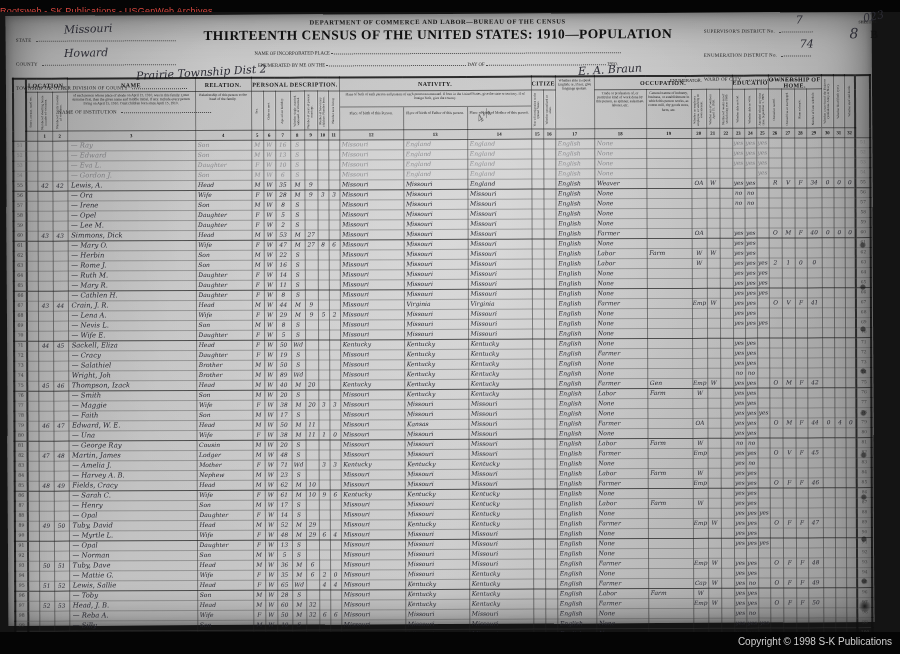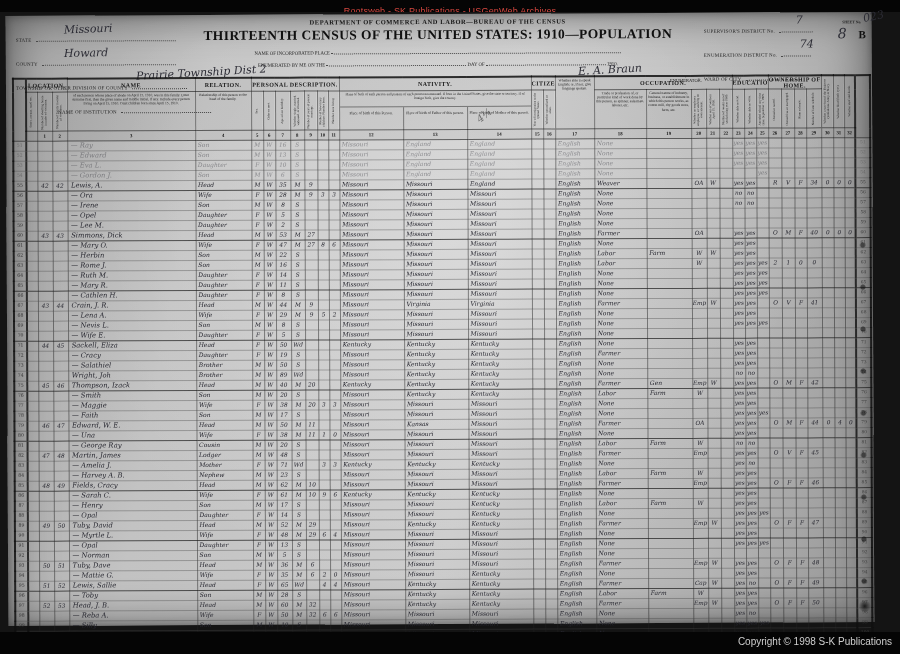--- a/index.html
+++ b/index.html
@@ -1,19 +1,19 @@
 <!DOCTYPE html>
 <html><head>
 <meta charset="utf-8">
 <style>
   html,body{margin:0;padding:0;}
   body{width:900px;height:654px;background:#000;position:relative;overflow:hidden;
        font-family:"Liberation Serif", serif;-webkit-font-smoothing:antialiased;}
   .top-bar{position:absolute;left:0;top:0;width:900px;height:12px;background:#050505;
-           text-align:center;}
+           }
   .top-bar span{font-family:"Liberation Sans", sans-serif;font-size:9px;line-height:12px;
            color:#d84840;letter-spacing:.2px;}
   .bottom-bar{position:absolute;left:0;top:632px;width:900px;height:32px;background:#050505;}
   .bottom-bar span{position:absolute;right:8px;top:4px;font-family:"Liberation Sans", sans-serif;
            font-size:10px;color:#cfcfcf;}
   .photo{position:absolute;left:0;top:12px;width:900px;height:620px;background:#141414;}
   .paper{position:absolute;left:7px;top:2px;width:866px;height:610px;
          transform:rotate(-0.25deg);
          background:
            radial-gradient(ellipse at 50% 35%, rgba(255,255,255,.28), rgba(255,255,255,0) 65%),
@@ -33,21 +33,21 @@
   .hdr-center{position:absolute;left:172px;top:4px;width:520px;text-align:center;}
   .dept{font-size:6.5px;font-weight:bold;letter-spacing:.6px;color:#161616;}
   .big-title{font-size:13.5px;font-weight:bold;letter-spacing:.4px;color:#101010;margin-top:2px;}
   .cline{font-size:4.8px;color:#222;margin-top:4px;white-space:nowrap;}
   .signature{position:absolute;left:400px;top:46px;font-size:11px;transform:rotate(-3deg);}
   .enum-lab{position:absolute;left:492px;top:56px;font-size:4.5px;color:#222;}
   .hdr-right{position:absolute;left:698px;top:6px;width:162px;}
   .hr-row{position:relative;margin-bottom:6px;white-space:nowrap;}
   .hw-sup{position:absolute;left:92px;top:-5px;font-size:11px;}
   .hw-enum{position:absolute;left:96px;top:-5px;font-size:11px;}
-  .sheet-block{position:absolute;right:-12px;top:2px;width:52px;text-align:center;}
+  .sheet-block{position:absolute;right:-12px;top:2px;width:52px;text-align:right;}
   .sheet-lab{font-size:3.8px;color:#1d1d1d;font-weight:bold;}
   .hw-sheet{font-size:14px;display:inline-block;}
   .sheet-letter{font-size:11px;font-weight:bold;color:#101010;display:inline-block;margin-left:8px;}
   .stray{position:absolute;left:470px;top:96px;font-size:10px;color:#555;
          transform:rotate(-38deg);opacity:.8;}
   
   table{position:absolute;left:6px;top:62px;width:857px;border-collapse:collapse;
         table-layout:fixed;border:2px solid rgba(15,15,15,.85);}
   th,td{padding:0;margin:0;overflow:hidden;border-right:1px solid rgba(35,35,35,.5);}
   thead th{border-bottom:1px solid rgba(30,30,30,.65);font-weight:bold;color:#1c1c1c;

